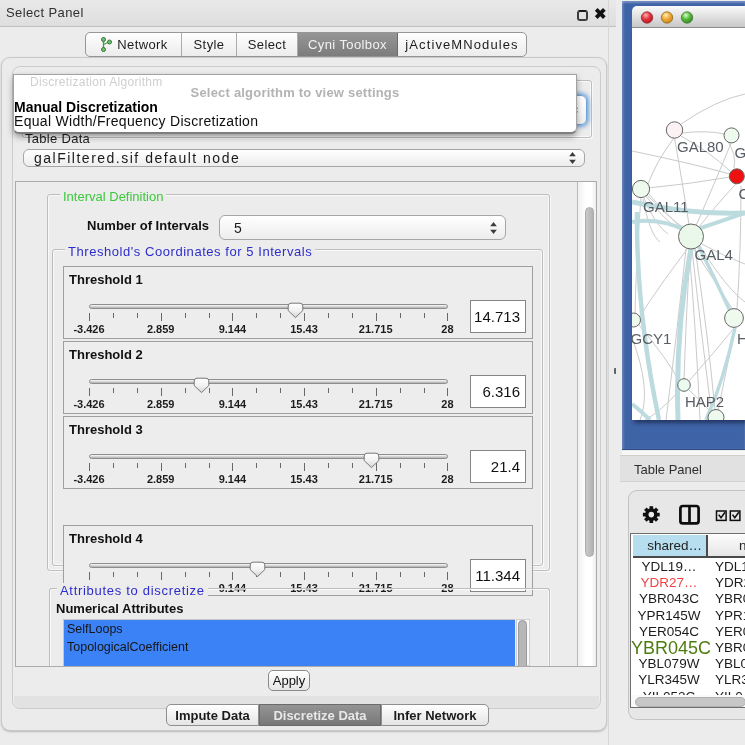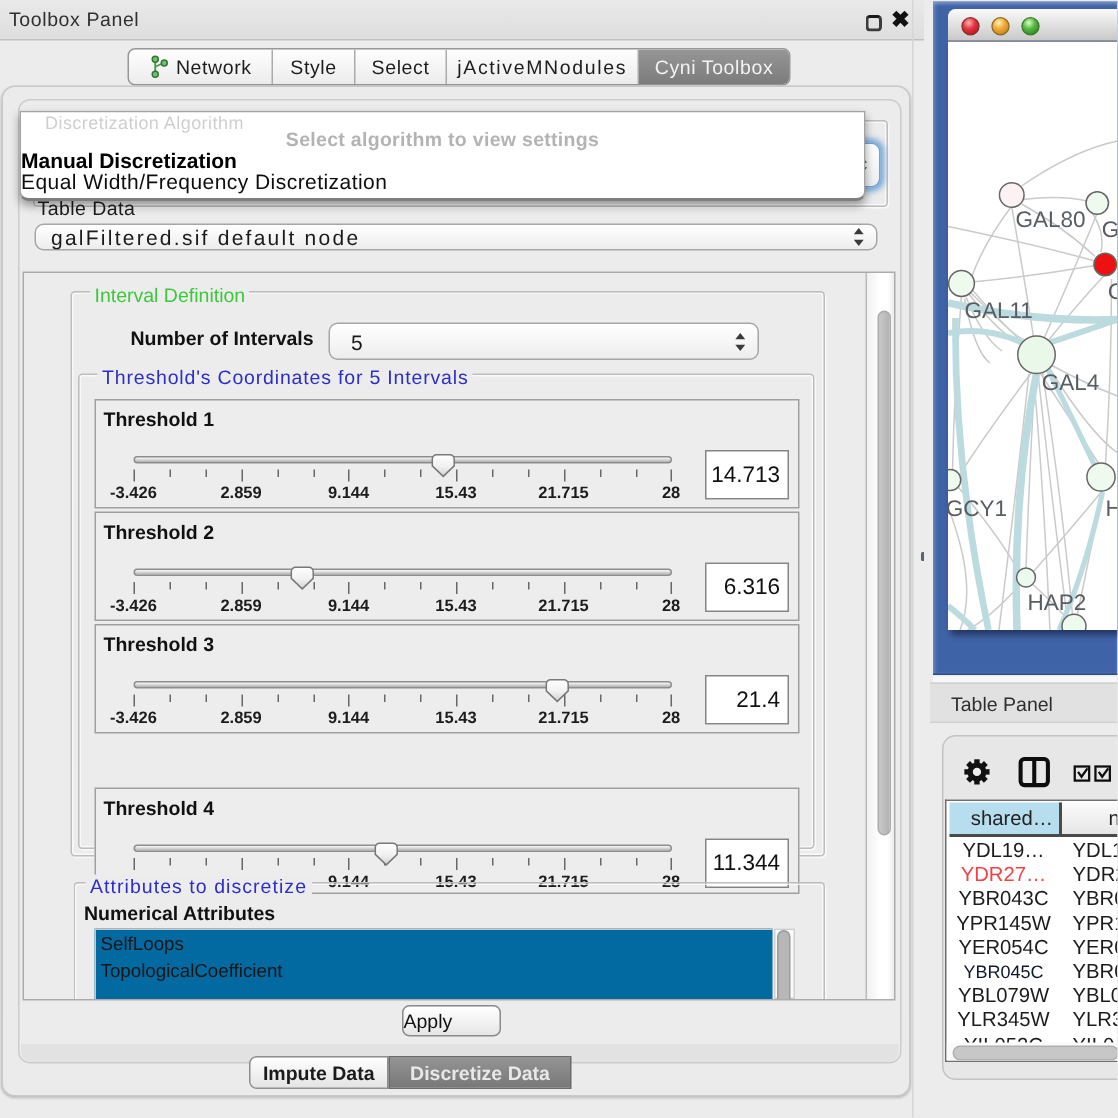--- a/index.html
+++ b/index.html
@@ -53,37 +53,37 @@
   background:linear-gradient(#fbfbfb,#b0b0b0); border:1px solid #8d8d8d; border-radius:3px; }
 .thumb { position:absolute; top:35px; width:17px; height:17px; }
 .tick { position:absolute; width:1px; background:#686868; }
 .slbl { position:absolute; top:56px; font-size:11px; font-weight:bold; color:#1c1c1c;
   transform:translateX(-50%); white-space:nowrap; }
 .vbox { position:absolute; left:406px; top:33px; width:56px; height:33px; background:#ffffff;
   border:1px solid #858585; font-size:15px; color:#111; text-align:right;
   line-height:31px; padding-right:5px; }
 
 
-#attr-list { position:absolute; left:47px; top:437px; width:452px; height:47px; overflow:hidden; background:#0369a1;
+#attr-list { position:absolute; left:47px; top:437px; width:452px; height:47px; overflow:hidden; background:#3b82f6;
   border-top:1px solid #c6c6c6; border-left:1px solid #c6c6c6; font-size:13px; color:#161616; }
 #attr-list div { padding-left:3px; height:18px; line-height:18px; font-size:12.5px; }
 #list-sb { position:absolute; left:500px; top:437px; width:14px; height:47px; background:#fafafa;
   border:1px solid #cfcfcf; }
 #list-sb .th { position:absolute; left:1px; top:0px; width:9px; height:50px; background:#b7b7b7;
   border:1px solid #9a9a9a; border-radius:5px; }
 
 
 #vscroll { left:577px; top:182px; width:19px; height:484px; background:linear-gradient(90deg,#f0f0f0,#ffffff 45%,#ffffff 75%,#ececec); border-left:1px solid #b9b9b9; }
 #vscroll .th { position:absolute; left:7px; top:25px; width:9px; height:350px;
   background:linear-gradient(90deg,#c9c9c9,#b2b2b2); border:1px solid #ababab; border-radius:5px; }
 
 
-#apply { left:268px; top:670px; width:66px; height:21px; background:linear-gradient(#ffffff,#e6e6e6);
+#apply { left:268px; top:670px; width:42px; height:21px; background:linear-gradient(#ffffff,#e6e6e6);
   border:1px solid #8a8a8a; border-radius:5px; font-size:13px; color:#111;
-  line-height:19px; }
+  text-align:center; line-height:19px; }
 #bottom-tabs { left:143px; top:704px; height:22px; display:flex;padding-left:23px; }
 #bottom-tabs .bt { height:100%; display:flex; align-items:center; justify-content:center;
   font-size:13px; font-weight:bold; color:#1b1b1b; background:linear-gradient(#ffffff,#e4e4e4);
   border:1px solid #8f8f8f; }
 #bottom-tabs .bt.first { border-radius:5px 0 0 5px; }
 #bottom-tabs .bt.last { border-radius:0 5px 5px 0; }
 #bottom-tabs .bt.dark { background:linear-gradient(#949494,#787878); color:#e8e8e8; border-color:#6b6b6b; }
 
 
 #popup { left:13px; top:74px; width:564px; height:60px; background:#ffffff;
@@ -92,39 +92,39 @@
 #popup .ghost { position:absolute; left:16px; top:0px; font-size:12px; color:#cfcfcf; letter-spacing:0.3px; }
 #popup .hint { position:absolute; width:100%; top:10px; text-align:center; font-size:13px;
   font-weight:bold; color:#b3b3b3; letter-spacing:0.2px; }
 #popup .it1 { position:absolute; left:0px; top:24px; font-size:14px; font-weight:bold; color:#000; }
 #popup .it2 { position:absolute; left:0px; top:38px; font-size:14px; color:#0d0d0d; letter-spacing:0.3px; }
 </style>
 </head>
 <body>
 
 <div class="abs" id="cp-title">
-  <div class="txt">Toolbox Panel</div>
+  <div class="txt">Select Panel</div>
   <div id="float-btn"></div>
   <div id="close-btn">✖</div>
 </div>
 
 <div class="abs" id="tabbar">
   <div class="seg" style="width:96px;">
     <svg width="14" height="17" viewBox="0 0 14 17" style="margin-right:4px;">
       <line x1="4.5" y1="4" x2="4.5" y2="13.5" stroke="#4a9a4d" stroke-width="1.3"></line>
       <line x1="4.5" y1="8.5" x2="10" y2="6" stroke="#4a9a4d" stroke-width="1.2"></line>
       <circle cx="4.5" cy="3.5" r="2" fill="#71c173" stroke="#337536" stroke-width="1"></circle>
       <circle cx="10.5" cy="6" r="2" fill="#71c173" stroke="#337536" stroke-width="1"></circle>
       <circle cx="4.5" cy="13.5" r="2" fill="#71c173" stroke="#337536" stroke-width="1"></circle>
     </svg>
     Network</div>
   <div class="seg" style="width:55px;">Style</div>
   <div class="seg" style="width:61px;">Select</div>
+  <div class="seg dark" style="width:100px;">Cyni Toolbox</div>
   <div class="seg" style="width:128px; letter-spacing:1.1px;">jActiveMNodules</div>
-  <div class="seg dark" style="width:100px;">Cyni Toolbox</div>
 </div>
 
 <div class="abs" id="outer-panel"></div>
 <div class="abs" id="inner-panel"></div>
 <div class="abs" style="left:14px; top:696px; width:585px; height:12px; background:#e2e2e2; border-radius:0 0 7px 7px;"></div>
 
 <div class="group" style="left:22px; top:80px; width:570px; height:58px;">
   <div class="gtitle" style="left:6px;">Discretization Algorithm</div>
 </div>
 <div class="combo" style="left:30px; top:95px; width:557px; height:30px; box-shadow:0 0 4px 2px #6fa3d8; border-color:#6fa3d8;">
@@ -310,20 +310,21 @@
     </div>
 </div>
 
 <div class="abs" id="vscroll">
     <div class="th"></div>
   </div>
 <div class="abs" id="apply">Apply</div>
 <div class="abs" id="bottom-tabs">
   <div class="bt first" style="width:93px;">Impute Data</div>
   <div class="bt dark" style="width:122px;">Discretize Data</div>
+  <div class="bt last" style="width:108px;">Infer Network</div>
 </div>
 
 <div class="abs" id="popup">
   <div class="ghost">Discretization Algorithm</div>
   <div class="hint">Select algorithm to view settings</div>
   <div class="it1">Manual Discretization</div>
   <div class="it2">Equal Width/Frequency Discretization</div>
 </div>
 
 <div class="abs" style="left:614px; top:368px; width:3px; height:6px; background:#5c6470; border-radius:1px;"></div>
@@ -483,21 +484,21 @@
     font-size:13.5px; color:#1c1c1c; line-height:16px;">YBR0</div>
   <div style="position:absolute; left:0; top:73.6px; width:76px; height:16px;
     font-size:13.5px; color:#1c1c1c; text-align:center; line-height:16px;">YPR145W</div>
   <div style="position:absolute; left:84px; top:73.6px; width:60px; height:16px;
     font-size:13.5px; color:#1c1c1c; line-height:16px;">YPR1</div>
   <div style="position:absolute; left:0; top:89.8px; width:76px; height:16px;
     font-size:13.5px; color:#1c1c1c; text-align:center; line-height:16px;">YER054C</div>
   <div style="position:absolute; left:84px; top:89.8px; width:60px; height:16px;
     font-size:13.5px; color:#1c1c1c; line-height:16px;">YER0</div>
   <div style="position:absolute; left:0; top:106.0px; width:76px; height:16px;
-    font-size:12px; color:#0f172a; text-align:center; line-height:16px;">YBR045C</div>
+    font-size:18px; color:#4d7c0f; text-align:center; line-height:16px;">YBR045C</div>
   <div style="position:absolute; left:84px; top:106.0px; width:60px; height:16px;
     font-size:13.5px; color:#1c1c1c; line-height:16px;">YBR0</div>
   <div style="position:absolute; left:0; top:122.2px; width:76px; height:16px;
     font-size:13.5px; color:#1c1c1c; text-align:center; line-height:16px;">YBL079W</div>
   <div style="position:absolute; left:84px; top:122.2px; width:60px; height:16px;
     font-size:13.5px; color:#1c1c1c; line-height:16px;">YBL0</div>
   <div style="position:absolute; left:0; top:138.4px; width:76px; height:16px;
     font-size:13.5px; color:#1c1c1c; text-align:center; line-height:16px;">YLR345W</div>
   <div style="position:absolute; left:84px; top:138.4px; width:60px; height:16px;
     font-size:13.5px; color:#1c1c1c; line-height:16px;">YLR3</div>

